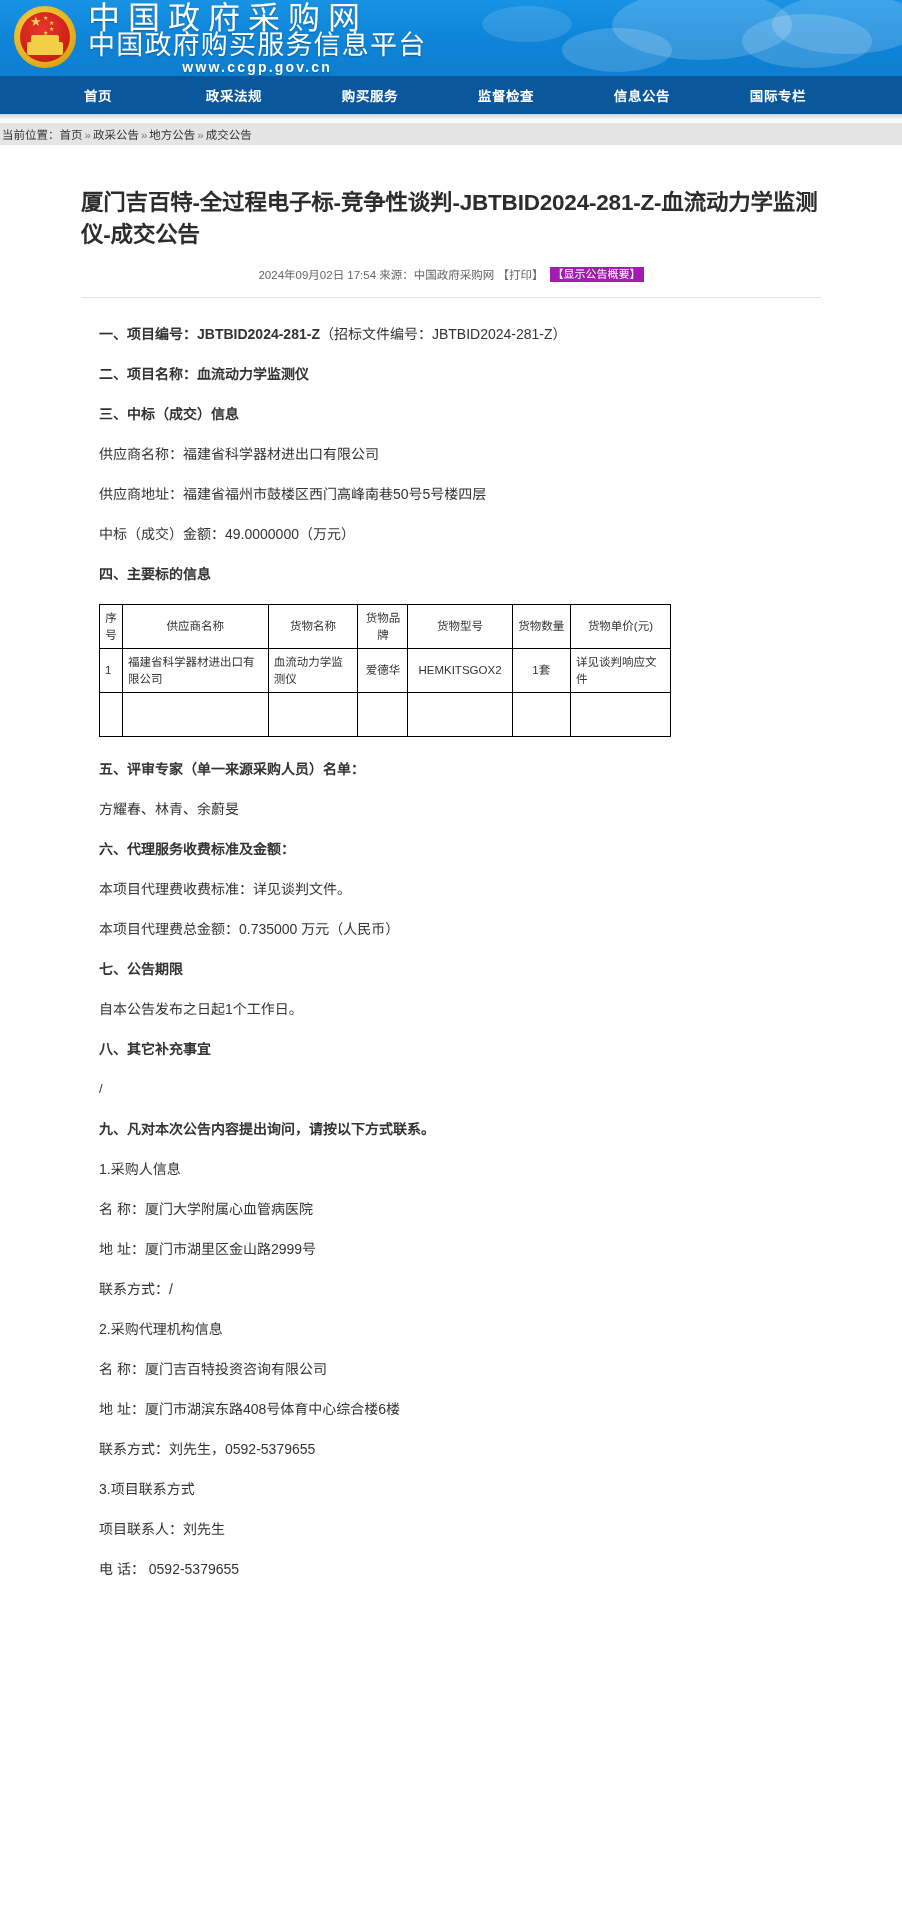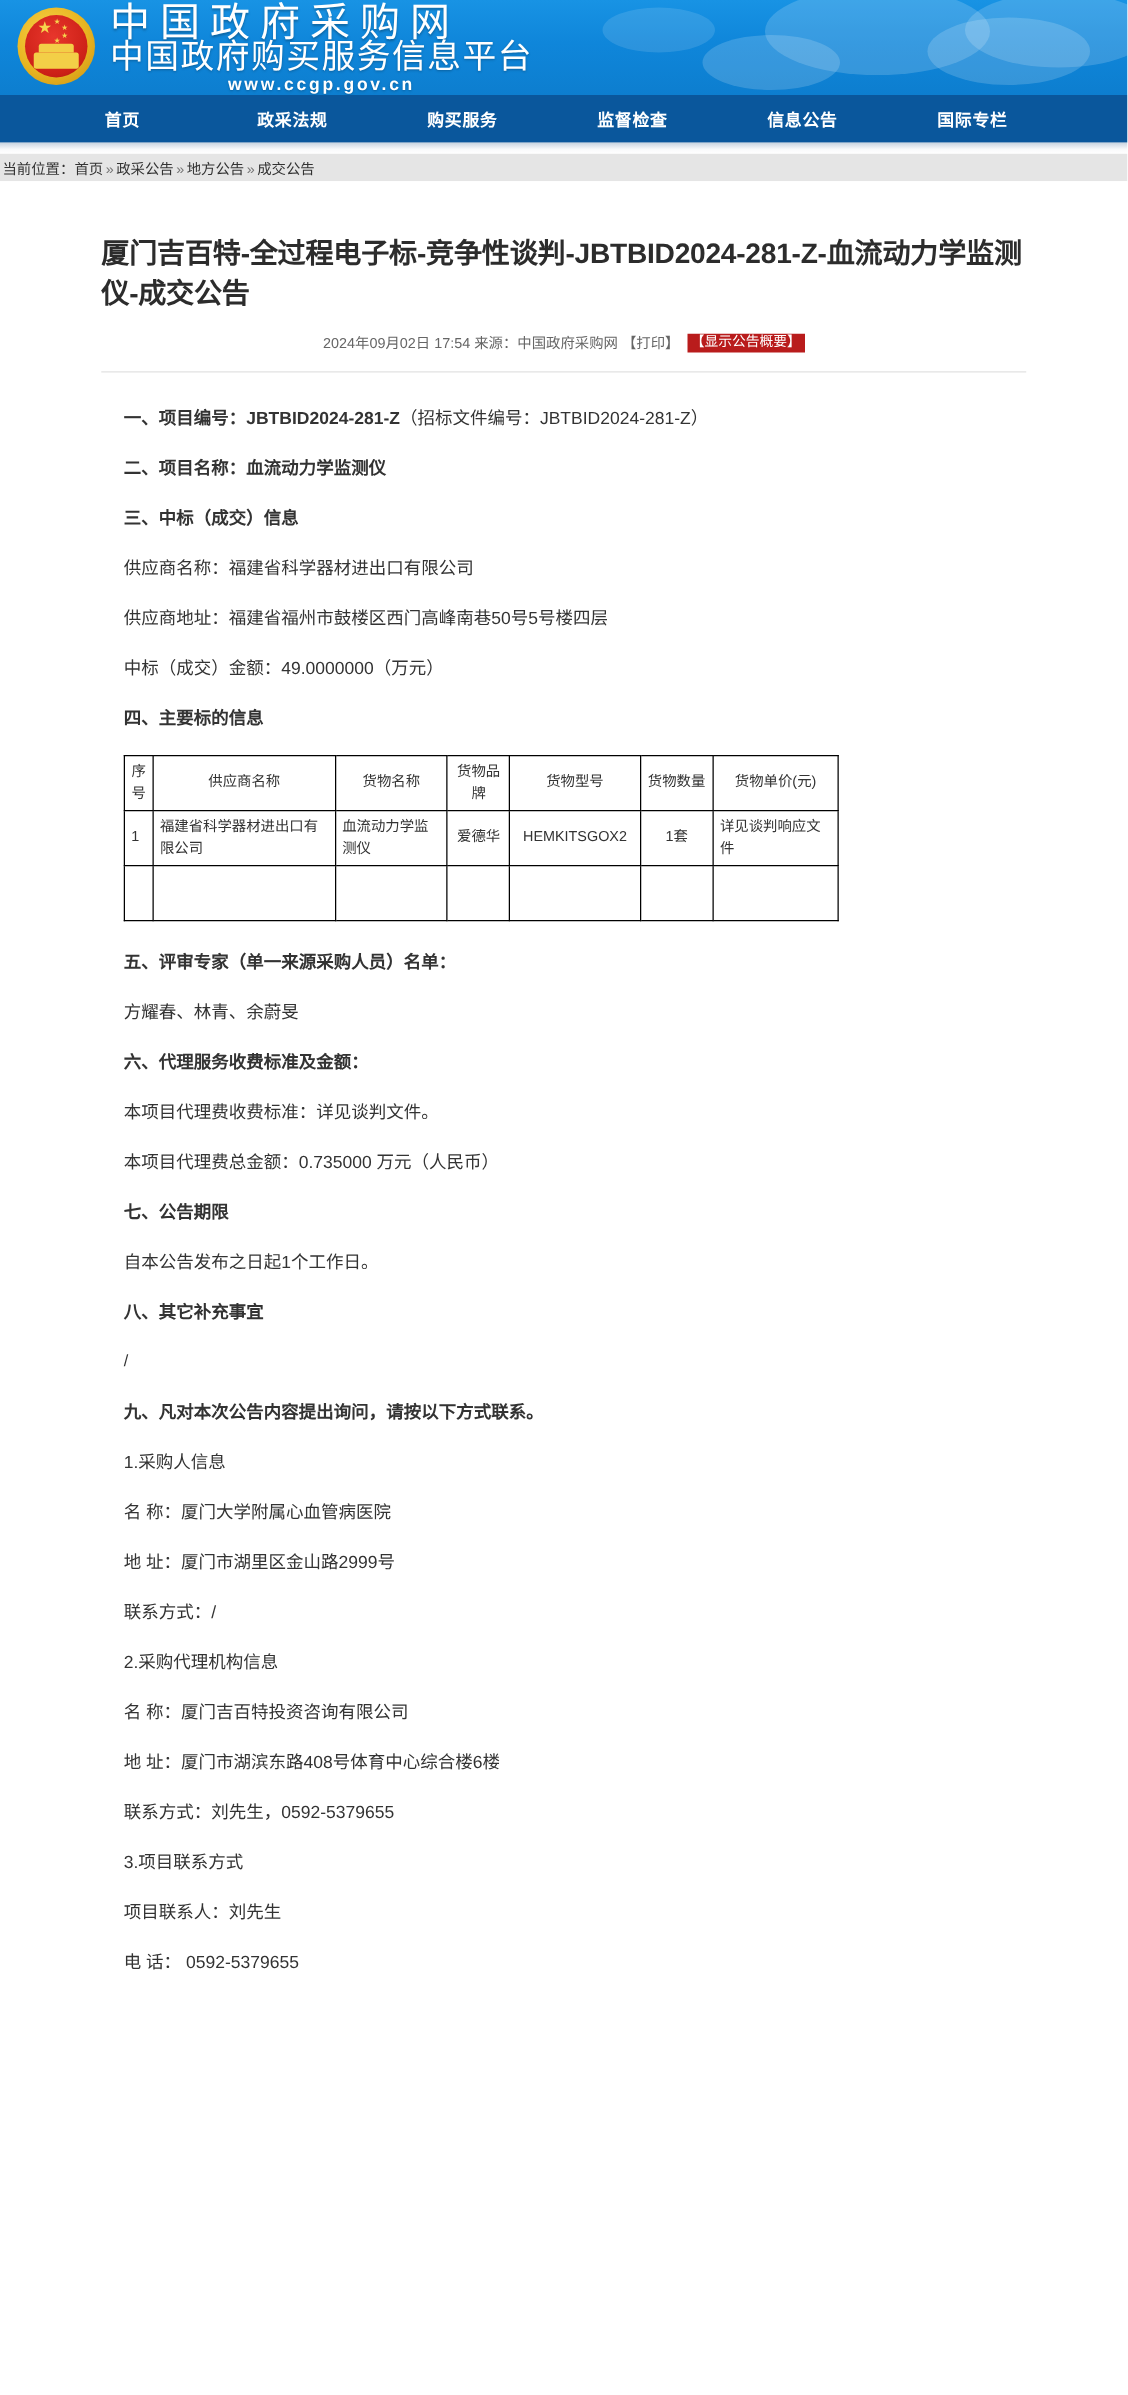--- a/index.html
+++ b/index.html
@@ -162,21 +162,21 @@
   .art-meta {
     text-align: center;
     font-size: 11.5px;
     color: #666666;
     line-height: 16px;
     padding-bottom: 14px;
   }
   .art-meta .print { color: #666666; cursor: pointer; }
   .badge-summary {
     display: inline-block;
-    background: #b91c1c;
+    background: #a21caf;
     color: #ffffff;
     font-size: 11px;
     line-height: 13px;
     padding: 1px 3px;
     margin-left: 6px;
     cursor: pointer;
     vertical-align: 1px;
   }
   .hr {
     border: 0;

